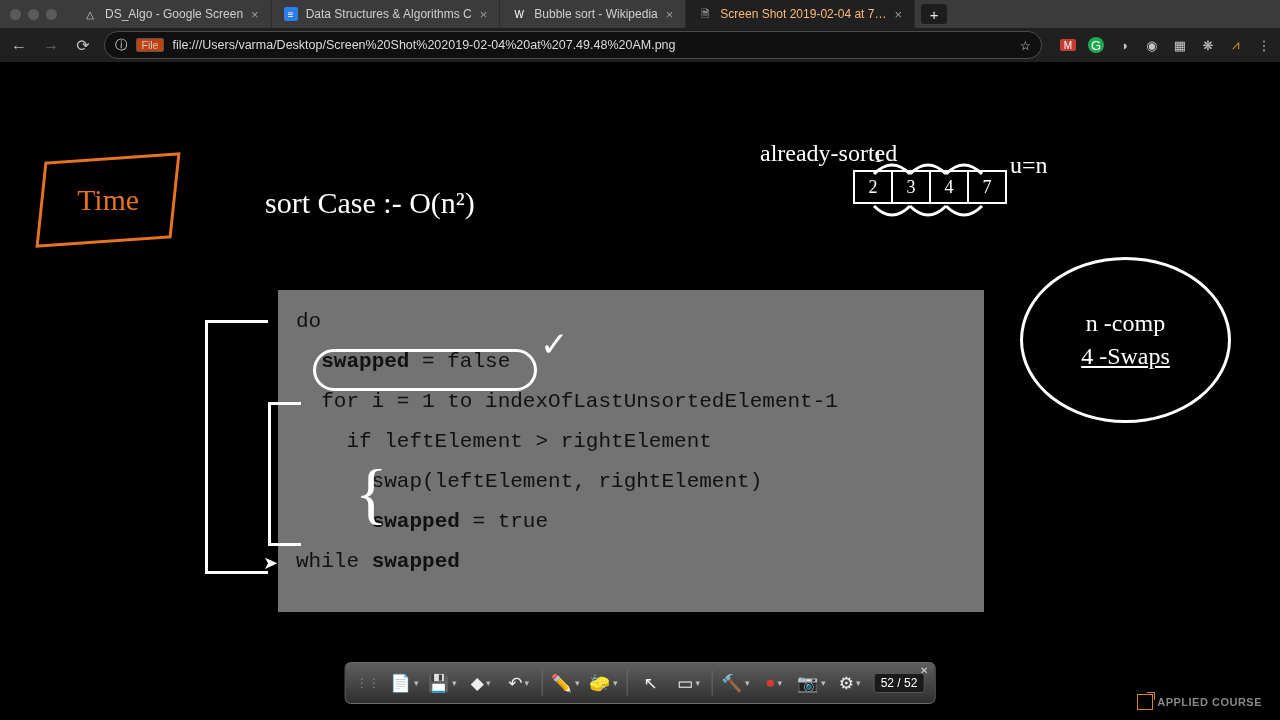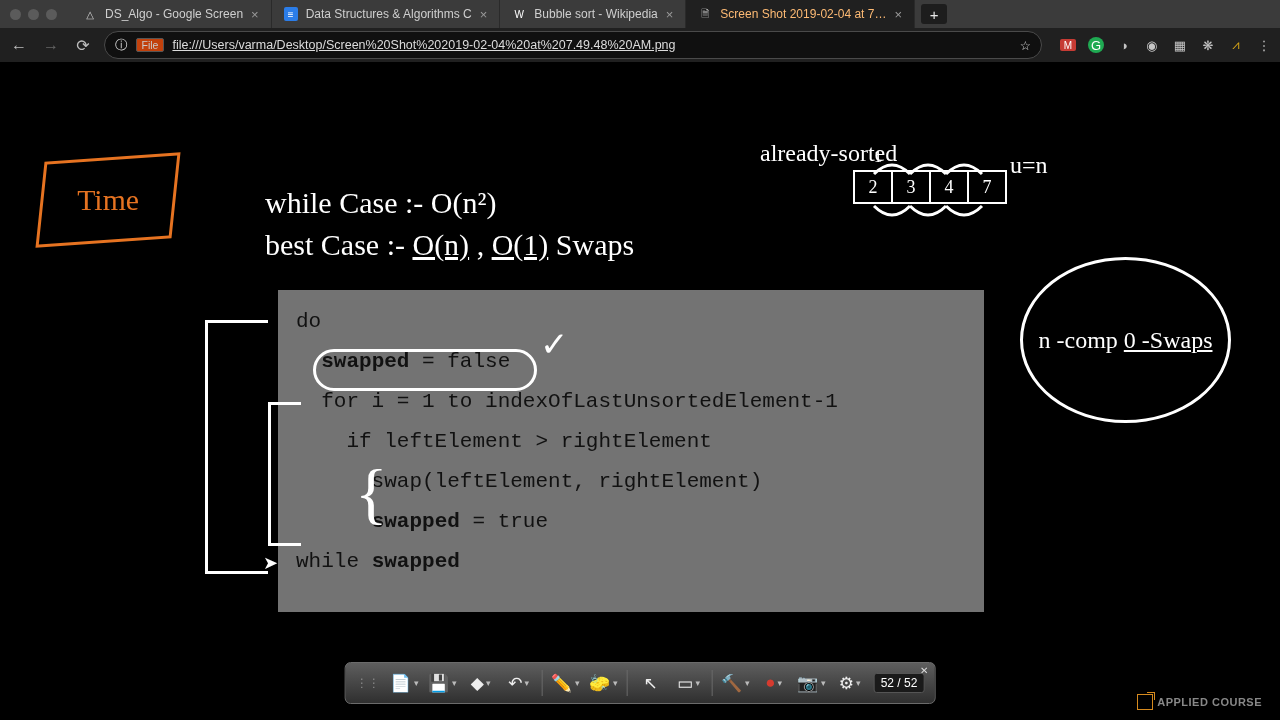--- a/index.html
+++ b/index.html
@@ -28,21 +28,21 @@
   .timebox{position:absolute;left:40px;top:95px;width:130px;height:80px;border:3px solid #e67321;transform:skew(-6deg,-4deg);display:flex;align-items:center;justify-content:center;}
   .timebox span{color:#e67321;font-size:30px;font-family:"Comic Sans MS",cursive;transform:skew(6deg,4deg);}
   
   .notes-top{position:absolute;left:265px;top:120px;font-size:30px;line-height:42px;}
   .notes-top .u{text-decoration:underline;}
   .notes-already{position:absolute;left:760px;top:78px;font-size:24px;}
   .arraybox{position:absolute;left:855px;top:108px;display:flex;}
   .arraybox .cell{width:36px;height:30px;border:2px solid #fff;display:flex;align-items:center;justify-content:center;color:#fff;font-size:18px;font-family:"Comic Sans MS",cursive;margin-left:-2px;}
   .notes-un{position:absolute;left:1010px;top:90px;font-size:24px;}
   
-  .circle{position:absolute;left:1020px;top:195px;width:205px;height:160px;border:3px solid #fff;border-radius:50%;display:flex;flex-direction:row;align-items:center;justify-content:center;font-size:24px;gap:6px;}
+  .circle{position:absolute;left:1020px;top:195px;width:205px;height:160px;border:3px solid #fff;border-radius:50%;display:flex;flex-direction:column;align-items:center;justify-content:center;font-size:24px;gap:6px;}
   .circle .u{text-decoration:underline;}
   
   .code{position:absolute;left:278px;top:228px;width:706px;height:322px;background:#737373;color:#111;font-family:"Courier New",monospace;font-size:21px;line-height:40px;padding:12px 18px;box-sizing:border-box;white-space:pre;}
   .code b{font-weight:700;}
   
   .oval{position:absolute;left:313px;top:287px;width:218px;height:36px;border:3px solid #fff;border-radius:22px;}
   .check{position:absolute;left:540px;top:262px;color:#fff;font-size:34px;}
   
   .bracket1{position:absolute;left:205px;top:258px;width:60px;height:248px;border-left:3px solid #fff;border-top:3px solid #fff;border-bottom:3px solid #fff;}
   .bracket1 .arrow{position:absolute;bottom:-3px;right:-10px;color:#fff;font-size:18px;}
@@ -98,21 +98,21 @@
   </div>
 </div>
 
 <div class="navbar">
   <span class="navbtn">←</span>
   <span class="navbtn" style="color:#666;">→</span>
   <span class="navbtn">⟳</span>
   <div class="omni">
     <span>ⓘ</span>
     <span class="file-chip">File</span>
-    <span style="flex:1;white-space:nowrap;overflow:hidden;text-decoration:underline;">file:///Users/varma/Desktop/Screen%20Shot%202019-02-04%20at%207.49.48%20AM.png</span>
+    <span style="flex:1;white-space:nowrap;overflow:hidden;">file:///Users/varma/Desktop/Screen%20Shot%202019-02-04%20at%207.49.48%20AM.png</span>
     <span>☆</span>
   </div>
   <div class="ext">
     <span style="background:#c63b34;color:#fff;border-radius:2px;font-size:10px;width:16px;height:12px;">M</span>
     <span style="background:#1faa52;border-radius:50%;color:#fff;">G</span>
     <span>◑</span>
     <span>◉</span>
     <span>▦</span>
     <span>❋</span>
     <span style="color:#d6a517;">⩘</span>
@@ -120,22 +120,21 @@
   </div>
 </div>
 
 <div class="canvas">
 
   <div class="timebox">
     <span>Time</span>
   </div>
 
   <div class="notes-top hand">
-    <div>while Case :- O(n²)</div>
-    <div><span>best Case :-  <span class="u">O(n)</span>  , <span class="u">O(1)</span> Swaps</span></div>
+    <div>sort Case :- O(n²)</div>
   </div>
 
   <div class="notes-already hand">already-sorted</div>
 
   <div class="arcs">
     <svg width="170" height="70">
       <path d="M16 20 Q34 2 52 20" stroke="#fff" stroke-width="3" fill="none"></path>
       <path d="M52 20 Q70 2 88 20" stroke="#fff" stroke-width="3" fill="none"></path>
       <path d="M88 20 Q106 2 124 20" stroke="#fff" stroke-width="3" fill="none"></path>
       <path d="M16 52 Q34 70 52 52" stroke="#fff" stroke-width="3" fill="none"></path>
@@ -149,21 +148,21 @@
     <div class="cell">2</div>
     <div class="cell">3</div>
     <div class="cell">4</div>
     <div class="cell">7</div>
   </div>
 
   <div class="notes-un hand">u=n</div>
 
   <div class="circle hand">
     <div>n -comp</div>
-    <div class="u">0 -Swaps</div>
+    <div class="u">4 -Swaps</div>
   </div>
 
   <div class="code"><span>do</span>
   <b>swapped</b> = false
 <span>  for i = 1 to indexOfLastUnsortedElement-1</span>
 <span>    if leftElement &gt; rightElement</span>
 <span>      swap(leftElement, rightElement)</span>
       <b>swapped</b> = true
 while <b>swapped</b></div>
 

